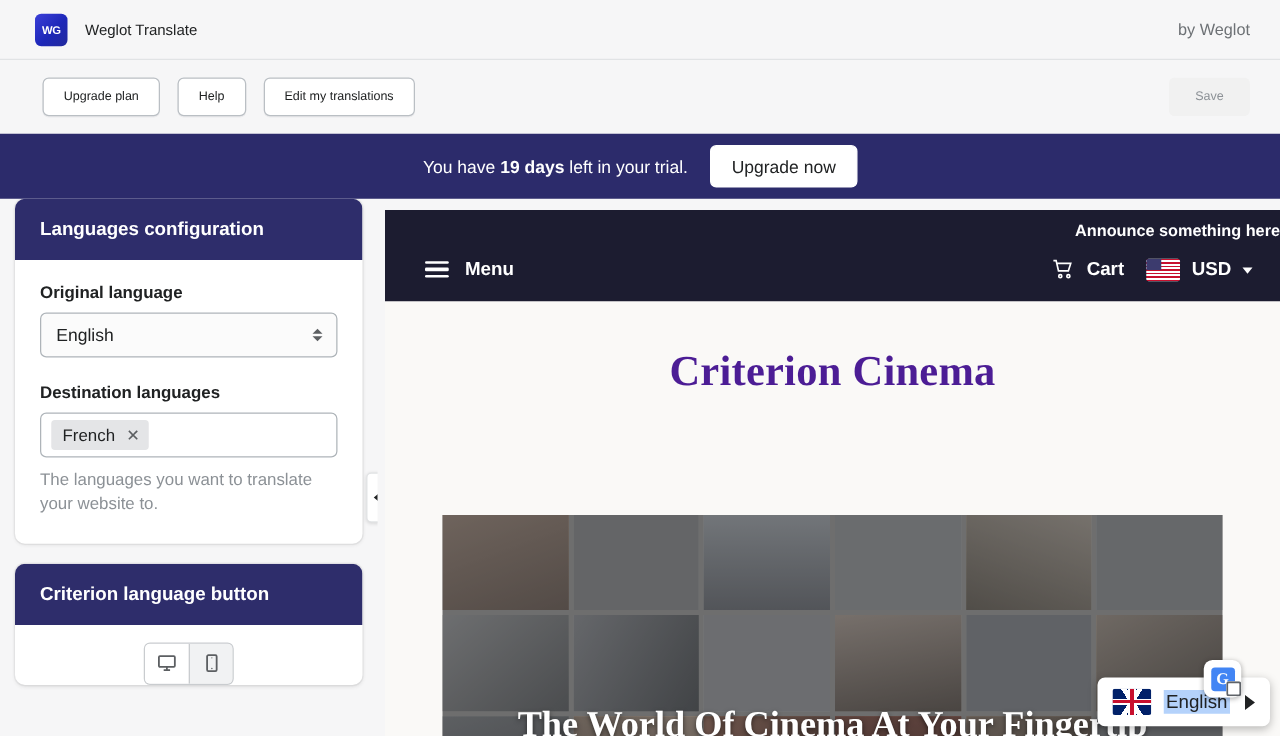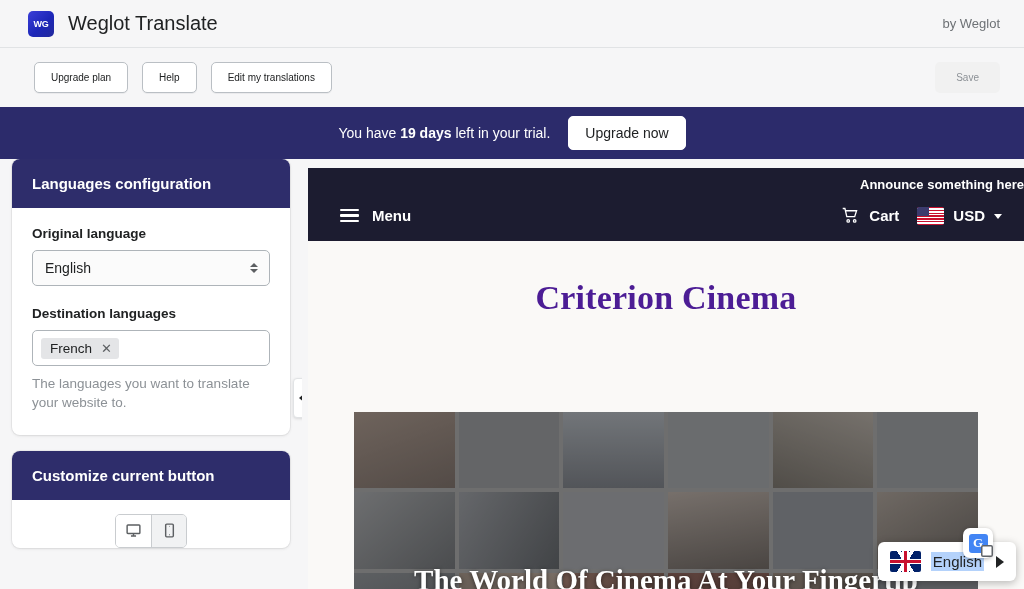--- a/index.html
+++ b/index.html
@@ -35,21 +35,21 @@
     background: linear-gradient(135deg,#3b3fd8 0%,#1d27b8 55%,#232a9c 100%);
     display: flex; align-items: center; justify-content: center;
     color: #fff;
     font-size: 9px;
     font-weight: bold;
     letter-spacing: -0.3px;
     flex: none;
   }
   .app-title {
     margin-left: 14px;
-    font-size: 20px;
+    font-size: 12px;
     color: #202223;
     font-weight: 400;
   }
   .by-weglot {
     margin-left: auto;
     font-size: 13px;
     color: #6d7175;
   }
 
   
@@ -192,21 +192,20 @@
     margin-top: 8px;
   }
   .section-gap { margin-top: 20px; }
 
   .tags-input {
     border: 1px solid #aeb4b9;
     background: #ffffff;
     border-radius: 5px;
     min-height: 36px;
     display: flex;
-    align-items: center;
     flex-wrap: wrap;
     gap: 6px;
     padding: 5px 8px;
     cursor: text;
   }
   .tag {
     background: #e4e5e7;
     border-radius: 3px;
     padding: 3px 7px 3px 9px;
     font-size: 13.5px;
@@ -517,21 +516,21 @@
             <span class="tag">
               <span>French</span>
               <span class="tag-x">✕</span>
             </span>
           </div>
           <div class="helper">The languages you want to translate your website to.</div>
         </div>
       </div>
 
       <div class="customize-card">
-        <div class="card-header">Customize current button</div>
+        <div class="card-header">Criterion language button</div>
         <div class="device-toggle-row">
           <div class="device-toggle">
             <div class="device-btn active">
               <svg width="17" height="17" viewBox="0 0 20 20" fill="none" stroke="#5c5f62" stroke-width="1.7">
                 <rect x="2.5" y="3.5" width="15" height="10" rx="1"></rect>
                 <path d="M7 16.5h6M10 13.5v3"></path>
               </svg>
             </div>
             <div class="device-btn">
               <svg width="17" height="17" viewBox="0 0 20 20" fill="none" stroke="#5c5f62" stroke-width="1.7">

